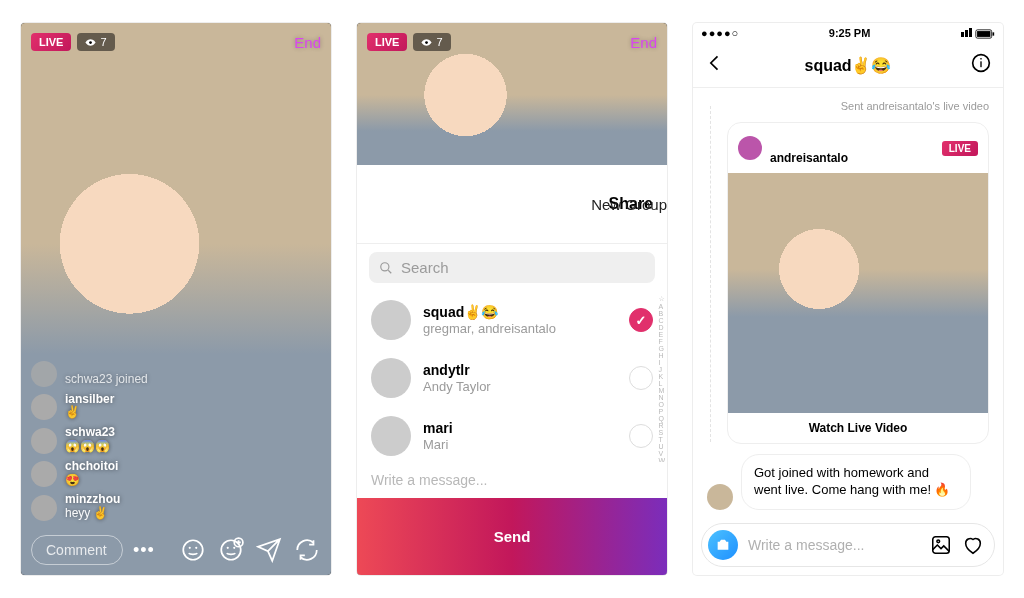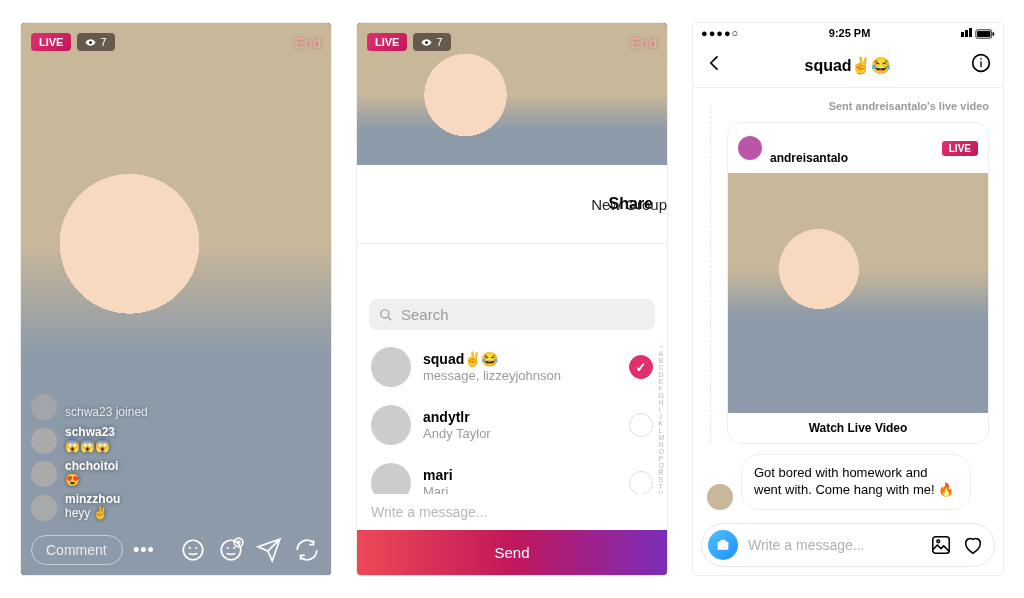--- a/index.html
+++ b/index.html
@@ -8,21 +8,21 @@
   .phone.dark { background:#000; }
   
   .photo { position:absolute; inset:0; background:
      radial-gradient(circle at 35% 40%, #f7d9bf 0 18%, transparent 18%),
      linear-gradient(180deg,#c9b79a 0 40%,#8c9aa9 60% 100%);
   }
   .topbar { position:absolute; top:10px; left:10px; right:10px; display:flex; align-items:center; gap:6px; z-index:3; }
   .live-pill { background:linear-gradient(135deg,#e1306c,#c2175b); color:#fff; font-size:11px; font-weight:700; padding:3px 8px; border-radius:4px; }
   .view-pill { background:rgba(0,0,0,.5); color:#fff; font-size:11px; padding:3px 8px; border-radius:4px; display:flex; align-items:center; gap:4px; }
   .view-pill svg { width:11px; height:11px; fill:#fff; }
-  .end { margin-left:auto; color:#fca5a5; font-size:15px; font-weight:500; text-shadow:0 0 4px rgba(0,0,0,.3); }
+  .end { margin-left:auto; color:#d946ef; font-size:15px; font-weight:500; text-shadow:0 0 4px rgba(0,0,0,.3); }
 
   
   .comments { position:absolute; left:10px; bottom:54px; display:flex; flex-direction:column; gap:6px; z-index:3; }
   .cmt { display:flex; align-items:flex-end; gap:8px; color:#fff; font-size:12px; text-shadow:0 0 4px rgba(0,0,0,.5); }
   .cmt .av { width:26px; height:26px; border-radius:50%; background:#aaa; flex-shrink:0; }
   .cmt .txt { display:flex; flex-direction:column; line-height:1.15; }
   .cmt .u { font-weight:600; font-size:12px; }
   .cmt .m { font-size:12px; opacity:.95; }
   .cmt.joined { opacity:.75; }
   .cmt.joined .u { font-weight:400; }
@@ -33,44 +33,44 @@
   .iconbtn svg { width:26px; height:26px; stroke:#fff; stroke-width:1.6; fill:none; }
   .dots { color:#fff; font-size:18px; letter-spacing:1px; }
   .spacer { flex:1; }
 
   
   .sheet { position:absolute; left:0; right:0; top:142px; bottom:0; background:#fff; z-index:4; display:flex; flex-direction:column; }
   .sheet-head { display:flex; align-items:center; justify-content:flex-end; padding:30px 14px; border-bottom:1px solid #eee; position:relative; }
   .sheet-head .title { font-size:16px; font-weight:600; }
   .sheet-head .newgroup { position:absolute; right:0; font-size:15px; color:#222; }
   .searchrow { padding:8px 12px; }
-  .searchbox { background:#efefef; border-radius:8px; display:flex; align-items:center; gap:8px; padding:7px 10px; color:#9b9b9b; font-size:15px;margin-top:47px; }
+  .searchbox { background:#efefef; border-radius:8px; display:flex; align-items:center; gap:8px; padding:7px 10px; color:#9b9b9b; font-size:15px; }
   .searchbox svg { width:14px; height:14px; stroke:#9b9b9b; stroke-width:2; fill:none; }
   .list { flex:1; overflow:hidden; position:relative; }
   .row { display:flex; align-items:center; gap:12px; padding:9px 14px 9px 14px; }
   .row .av { width:40px; height:40px; border-radius:50%; background:#ccc; flex-shrink:0; }
   .row .names { flex:1; display:flex; flex-direction:column; line-height:1.2; }
   .row .n1 { font-size:14px; font-weight:600; }
   .row .n2 { font-size:13px; color:#9b9b9b; }
   .chk { width:24px; height:24px; border-radius:50%; border:1.5px solid #ddd; display:flex; align-items:center; justify-content:center; }
   .chk.on { background:#e1306c; border-color:#e1306c; }
   .chk.on::after { content:'✓'; color:#fff; font-size:13px; font-weight:700; }
   .alphaidx { position:absolute; right:2px; top:4px; bottom:4px; display:flex; flex-direction:column; justify-content:space-between; font-size:7px; color:#b8b8b8; z-index:5; }
   .writebar { padding:10px 14px; color:#b8b8b8; font-size:14px; }
-  .sendbtn { background:linear-gradient(90deg,#ed4956,#c2175b,#7b2dbb); color:#fff; text-align:center; padding:14px 0; font-size:15px; font-weight:400; }
+  .sendbtn { background:linear-gradient(90deg,#ed4956,#c2175b,#7b2dbb); color:#fff; text-align:center; padding:30px 0; font-size:15px; font-weight:700; }
 
   
   .statusbar { height:20px; display:flex; align-items:center; justify-content:space-between; padding:0 8px; font-size:11px; font-weight:600; }
   .statusbar .dots5 { letter-spacing:1px; }
   .sig .b { display:inline-block; width:3px; background:#000; margin-left:1px; }
   .navbar { display:flex; align-items:center; justify-content:space-between; padding:10px 12px; border-bottom:1px solid #eee; }
   .navbar svg { width:20px; height:20px; stroke:#000; stroke-width:2; fill:none; }
   .navbar .title { font-size:16px; font-weight:600; }
   .thread { padding:12px 14px; display:flex; flex-direction:column; gap:10px; overflow:hidden; }
-  .senthint { display:flex; justify-content:flex-end; align-items:center; gap:6px; color:#9b9b9b; font-size:11px; position:relative;font-weight:bold; }
+  .senthint { display:flex; justify-content:flex-end; align-items:center; gap:6px; color:#9b9b9b; font-size:11px; position:relative; }
   .senthint::before { content:''; position:absolute; left:3px; top:6px; bottom:-330px; border-left:1px dashed #e3e3e3; }
   .card { margin-left:20px; border:1px solid #eee; border-radius:14px; overflow:hidden; background:#fff; position:relative; }
   .card-head { display:flex; align-items:center; gap:8px; padding:8px 10px; }
   .card-head .av { width:24px; height:24px; border-radius:50%; background:#b5a; }
   .card-head .un { font-size:12px; font-weight:700; flex:1;margin-top:20px; }
   .card-head .lv { background:linear-gradient(135deg,#e1306c,#c2175b); color:#fff; font-size:10px; font-weight:700; padding:2px 7px; border-radius:3px; }
   .card-photo { height:240px; background:
      radial-gradient(circle at 35% 40%, #f7d9bf 0 18%, transparent 18%),
      linear-gradient(180deg,#c9b79a 0 40%,#8c9aa9 60% 100%);
   }
@@ -103,20 +103,27 @@
     <span class="end">End</span>
   </div>
 
   <div class="comments">
     <div class="cmt joined">
       <span class="av"></span>
       <span class="txt">
           <span class="u">schwa23 joined</span>
         </span>
     </div>
+    <div class="cmt">
+        <span class="av"></span>
+        <span class="txt">
+          <span class="u">iansilber</span>
+          <span class="m">✌️</span>
+        </span>
+      </div>
     <div class="cmt">
         <span class="av"></span>
         <span class="txt">
           <span class="u">schwa23</span>
           <span class="m">😱😱😱</span>
         </span>
       </div>
     <div class="cmt">
         <span class="av"></span>
         <span class="txt">
@@ -222,21 +229,21 @@
           <span>T</span>
           <span>U</span>
           <span>V</span>
           <span>W</span>
           <span>#</span>
         </div>
       <div class="row">
           <span class="av"></span>
           <span class="names">
             <span class="n1">squad✌️😂</span>
-            <span class="n2">message, lizzeyjohnson</span>
+            <span class="n2">gregmar, andreisantalo</span>
           </span>
           <span class="chk on"></span>
         </div>
       <div class="row">
           <span class="av"></span>
           <span class="names">
             <span class="n1">andytlr</span>
             <span class="n2">Andy Taylor</span>
           </span>
           <span class="chk"></span>
@@ -289,21 +296,21 @@
       <div class="card-head">
         <span class="av"></span>
         <span class="un">andreisantalo</span>
         <span class="lv">LIVE</span>
       </div>
       <div class="card-photo"></div>
       <div class="card-foot">Watch Live Video</div>
     </div>
     <div class="msg-row">
       <span class="av"></span>
-      <div class="bubble">Got bored with homework and went with. Come hang with me! 🔥</div>
+      <div class="bubble">Got joined with homework and went live. Come hang with me! 🔥</div>
     </div>
   </div>
 
   <div class="dm-input">
     <div class="dm-box">
       <span class="cam">
         <svg viewBox="0 0 24 24">
             <path d="M4 7h3l2-3h6l2 3h3v12H4z"></path>
             <circle cx="12" cy="13" r="4" fill="none" stroke="#fff" stroke-width="1.6"></circle>
           </svg>

